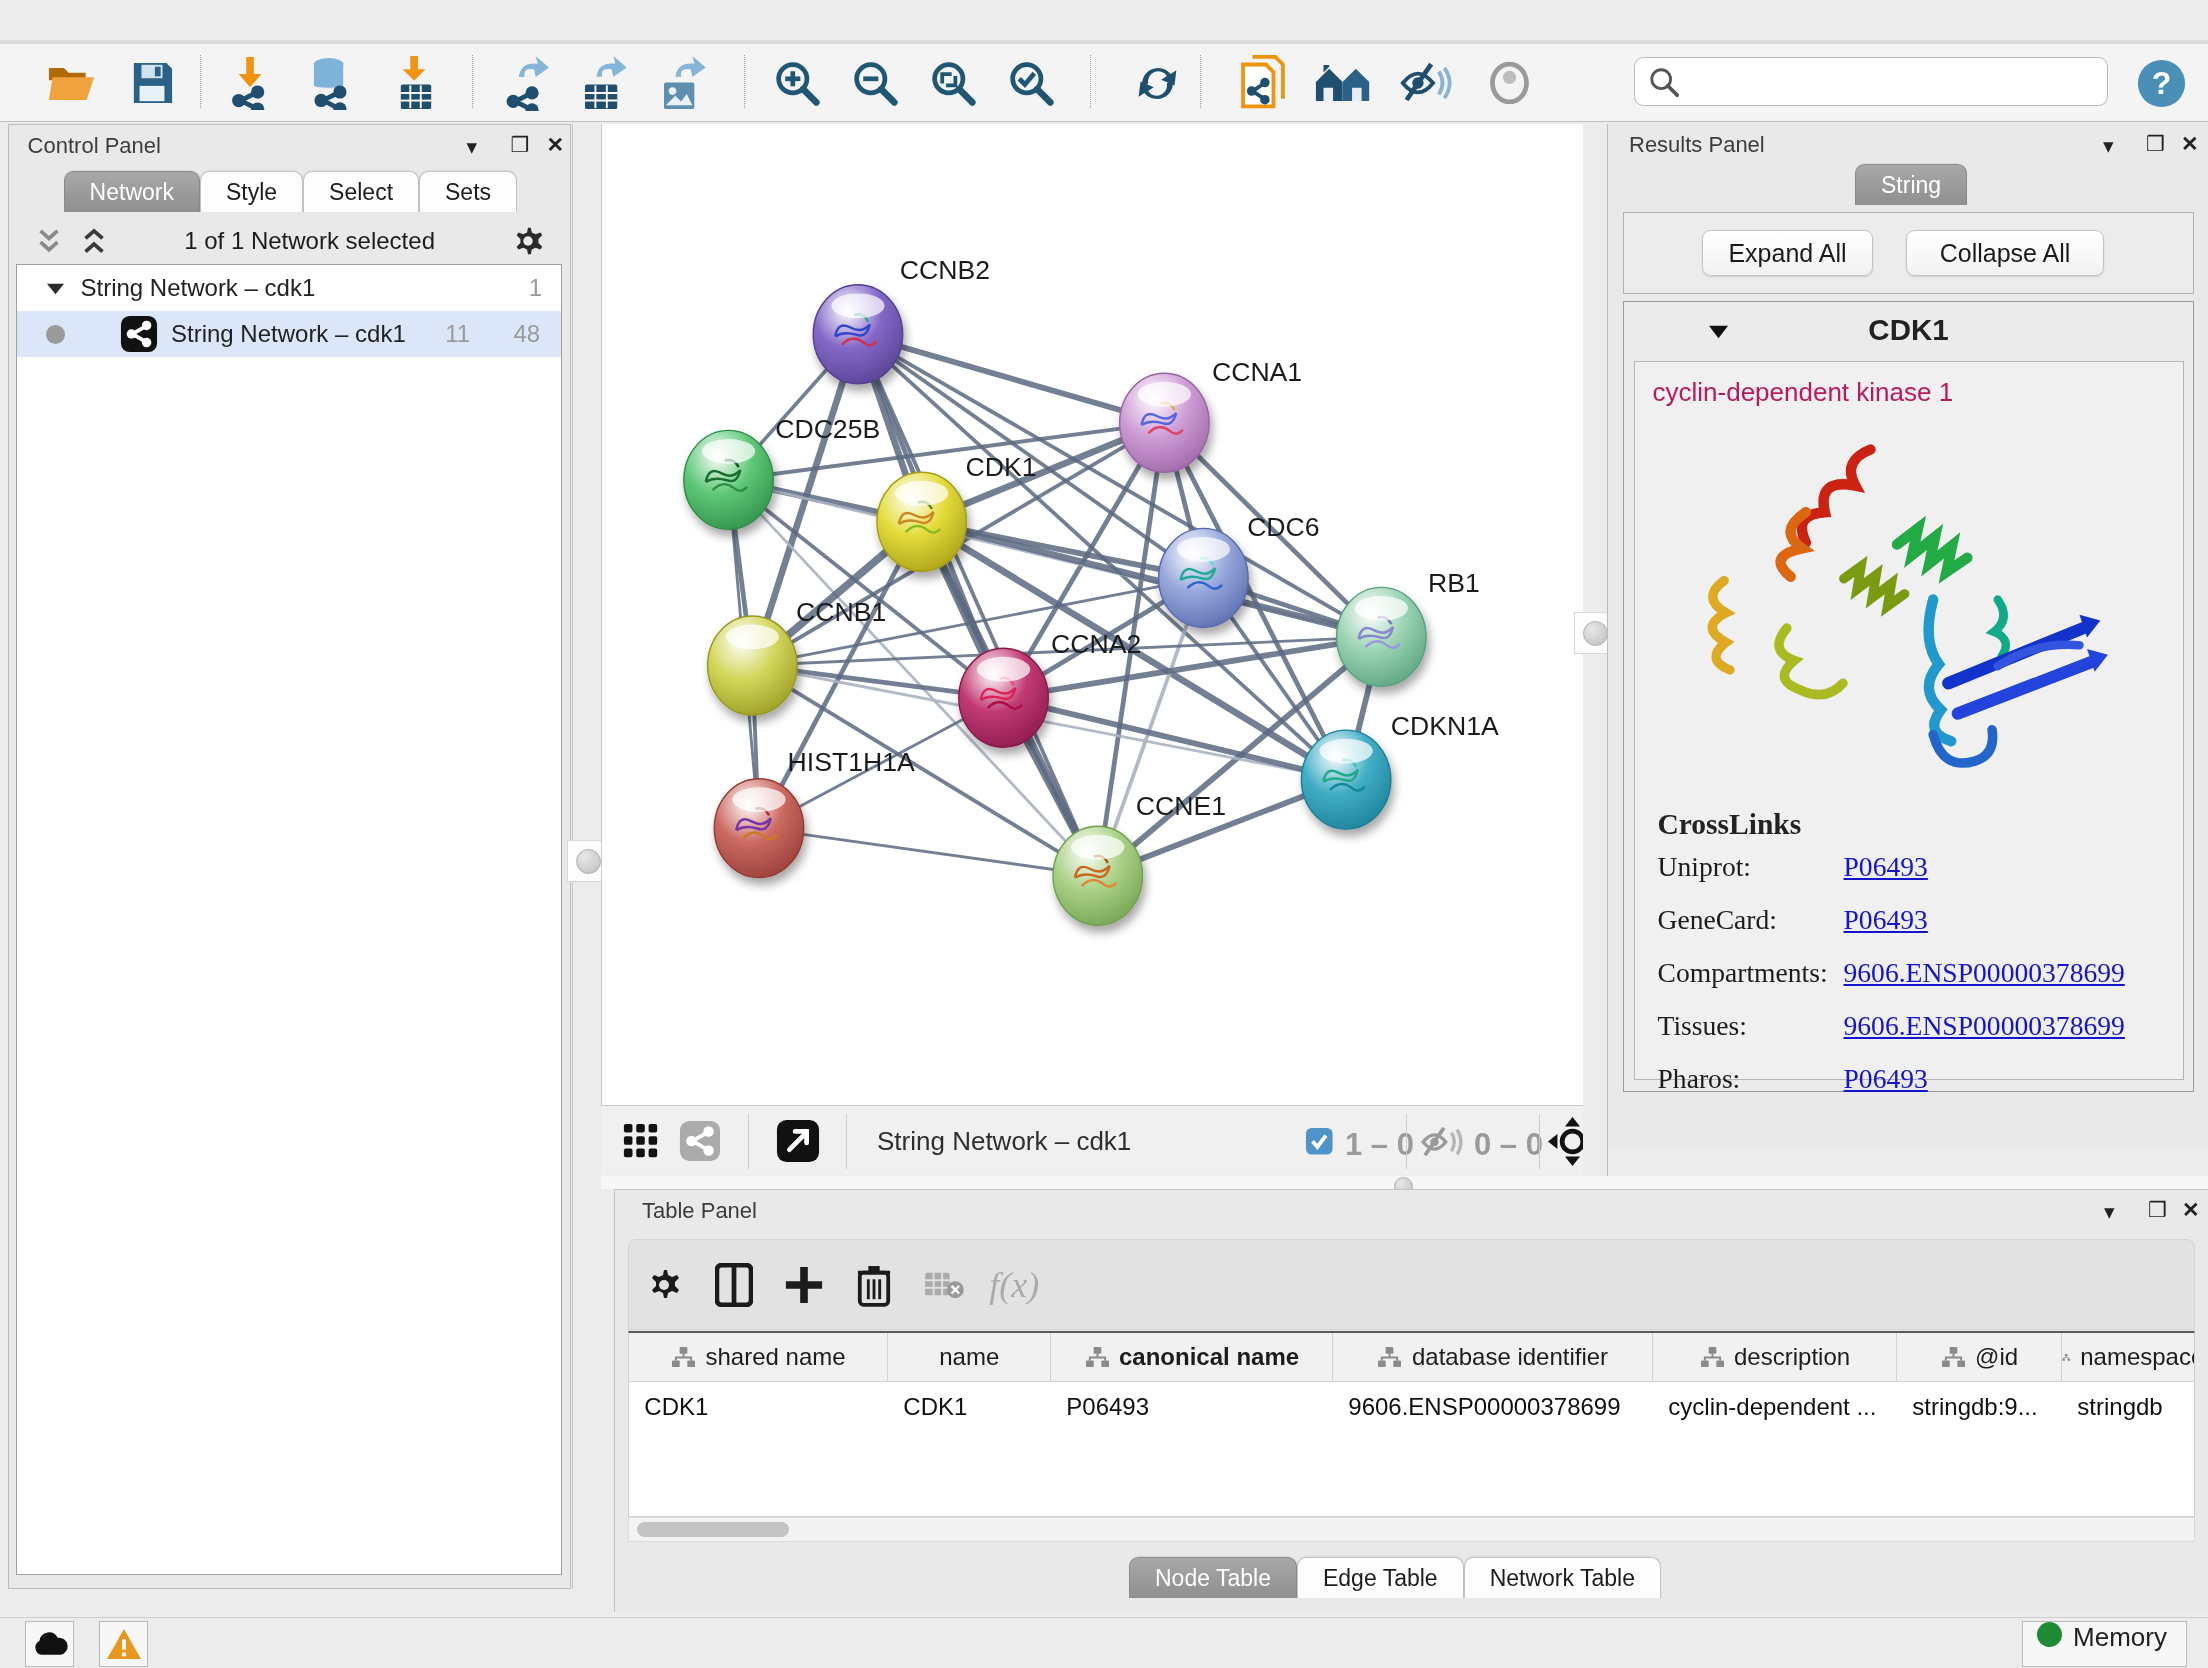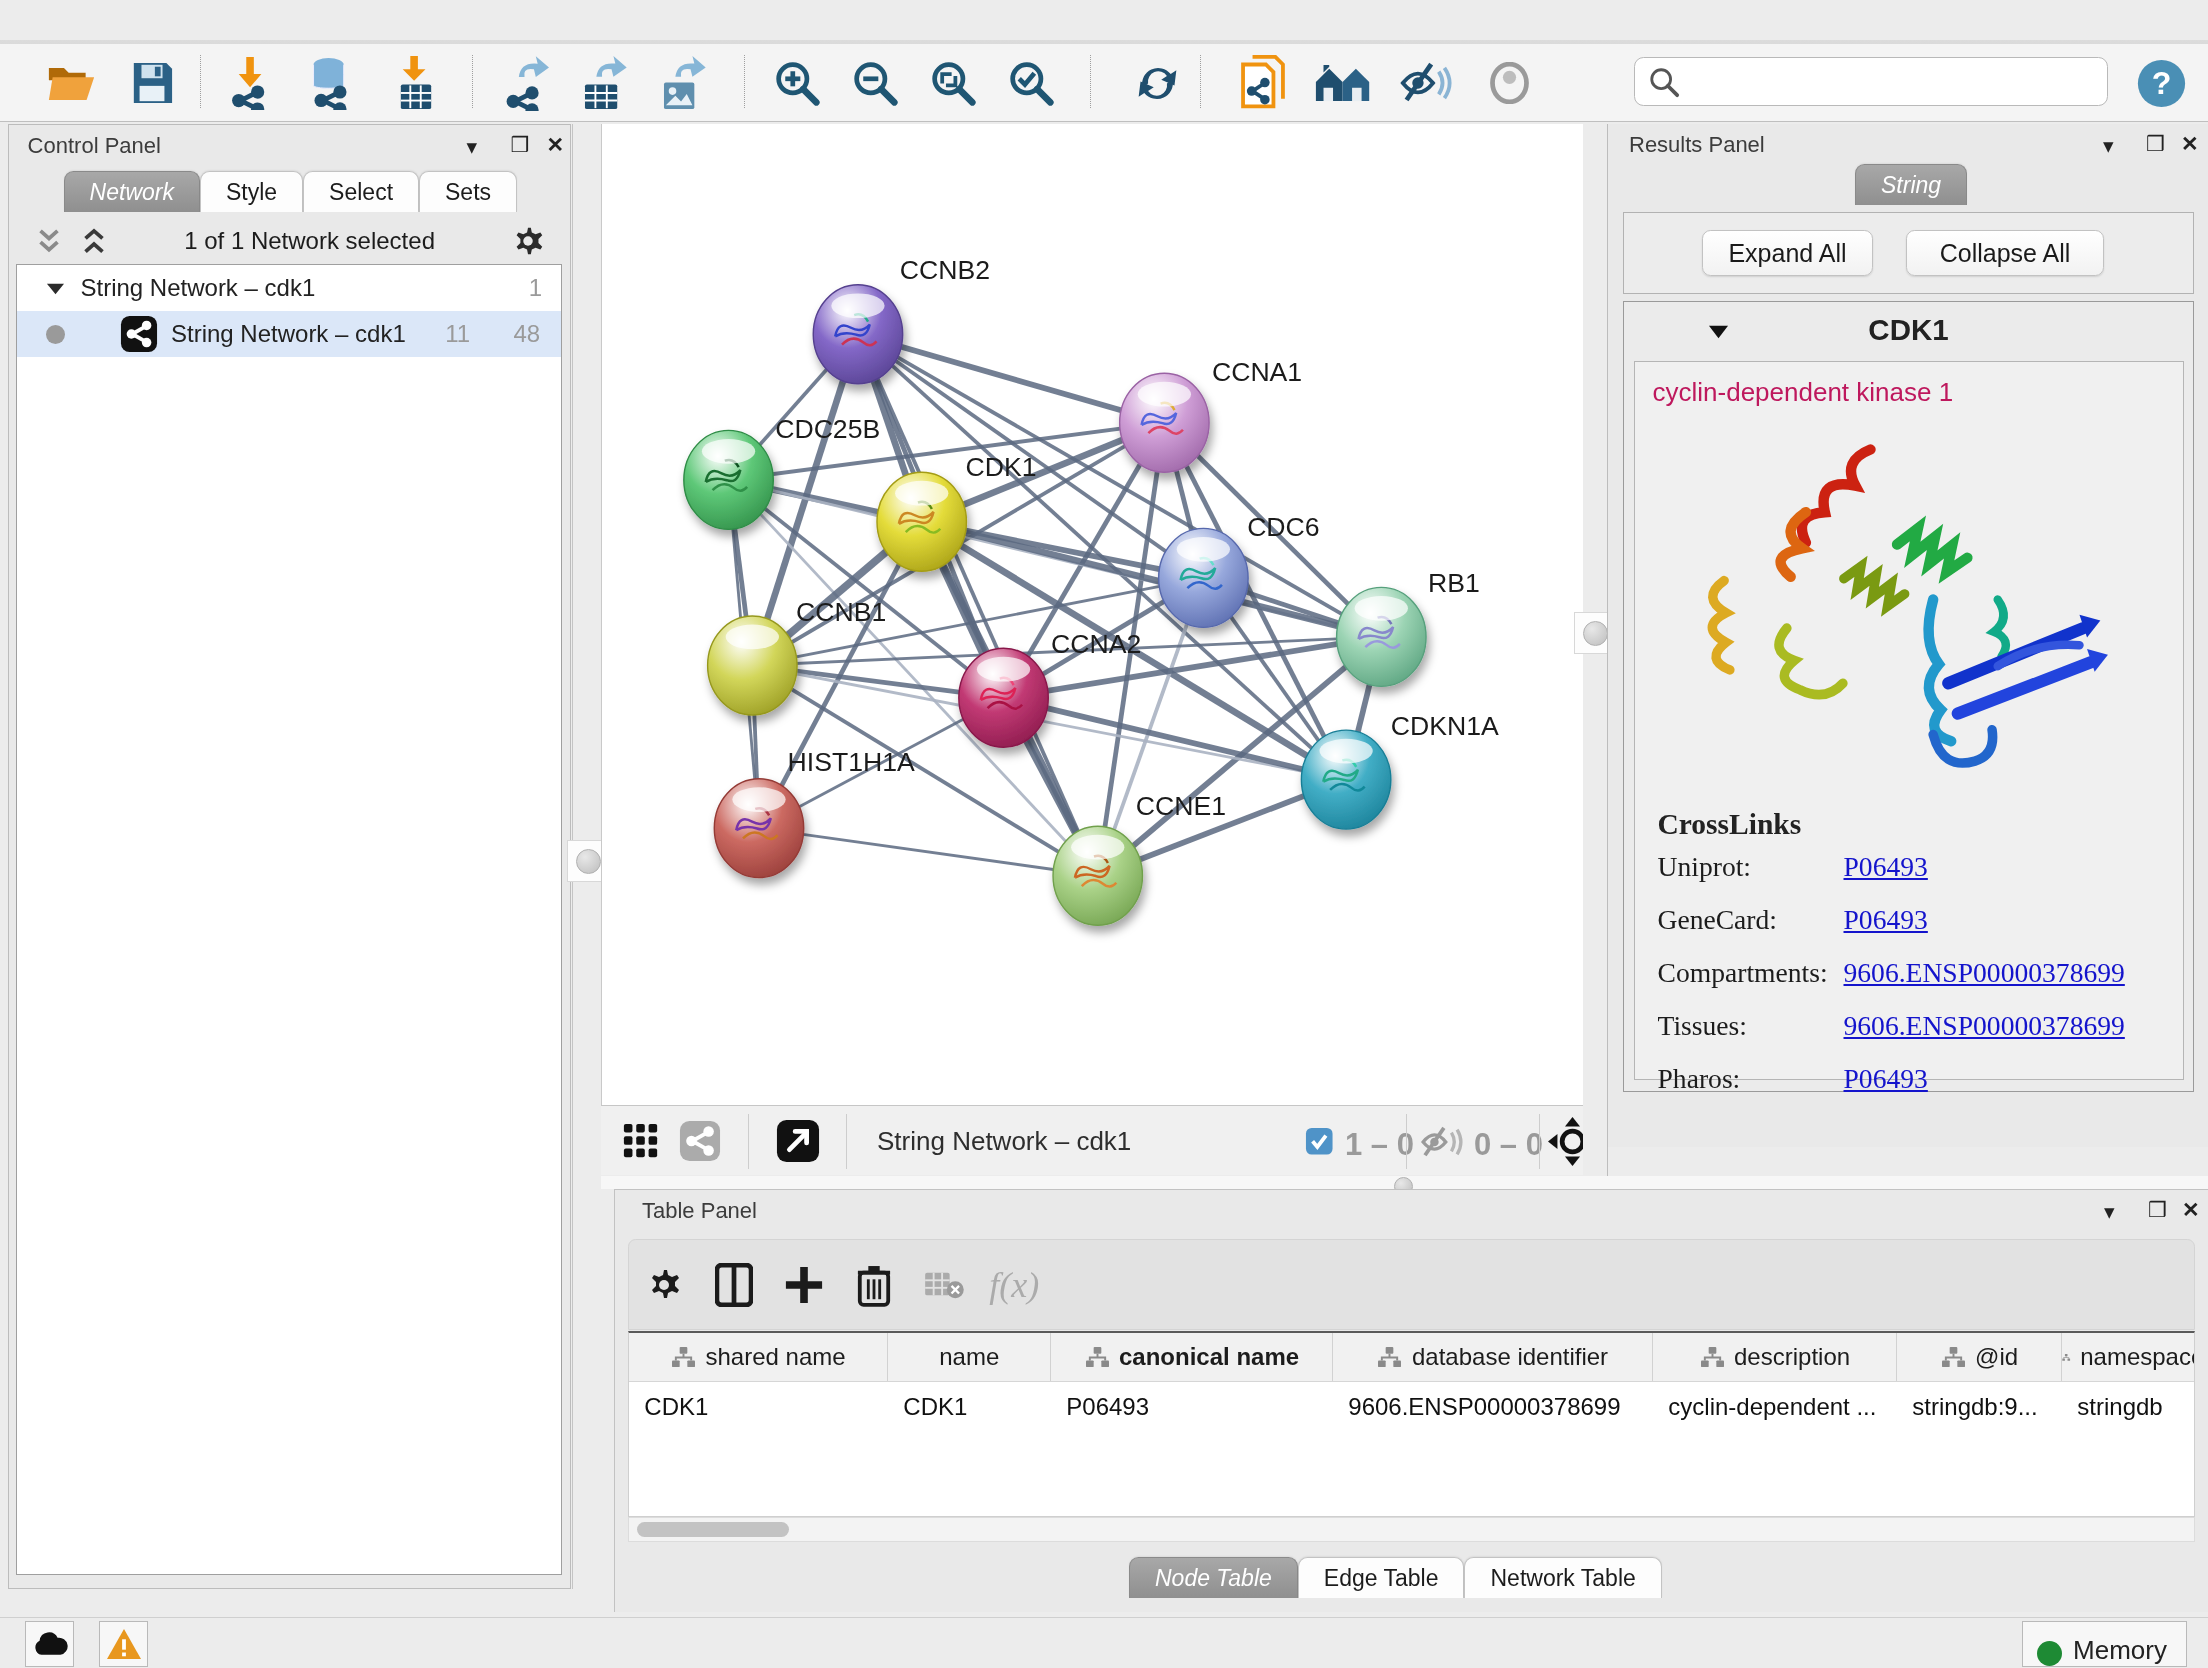--- a/index.html
+++ b/index.html
@@ -25,21 +25,21 @@
   .searchbox { position:absolute; left:1634px; top:13.3px; width:474px; height:49px;
     background:#fff; border:1.9px solid #b9b9b9; border-radius:9.5px; display:flex; align-items:center; }
   .searchbox input { border:none; outline:none; flex:1; height:38px; font-size:23px;
     font-family:"Liberation Sans",sans-serif; background:transparent; }
   
   .panel-title { font-size:22px; color:#3c3c3c; }
   .ph-ico { font-size:21px; color:#222; cursor:pointer; }
   .tab { display:inline-block; padding:6.7px 25px; font-size:23px; background:#fdfdfd;
     border:1px solid #c3c3c3; border-bottom:none; border-radius:9.5px 9.5px 0 0;
     color:#1c1c1c; cursor:pointer; box-shadow:0 -1px 1.9px rgba(0,0,0,.06); }
-  .tab.active { background:linear-gradient(#a8a8a8,#8f8f8f); color:#fff; border-color:#8a8a8a;font-style:italic; }
+  .tab.active { background:linear-gradient(#a8a8a8,#8f8f8f); color:#fff; border-color:#8a8a8a; }
   
   .cp { position:absolute; left:7.6px; top:124px; width:563px; height:1465px;
     background:#e9e9e9; border:1px solid #bcbcbc; }
   .cp-head { position:absolute; left:0; top:0; width:100%; height:42px; }
   .cp-tabs { position:absolute; left:55px; top:46px; }
   .cp-sub { position:absolute; left:9.5px; top:93px; width:542px; height:46px;
     display:flex; align-items:center; }
   .cp-list { position:absolute; left:7.6px; top:139px; width:546px; height:1311px;
     background:#fff; border:1px solid #9f9f9f; }
   .tree-row { position:relative; height:46px; display:flex; align-items:center;
@@ -92,21 +92,21 @@
     background:#f3f3f3; border:1px solid #dcdcdc; }
   .hthumb { position:absolute; left:7.6px; top:3.8px; width:152px; height:15px;
     background:#c3c3c3; border-radius:7.6px; cursor:pointer; }
   .tp-tabs { position:absolute; left:514px; top:367px; }
   
   .statusbar { position:absolute; left:0; top:1617px; width:2208px; height:51px;
     background:#ececec; border-top:1px solid #cfcfcf; }
   .sb-btn { position:absolute; top:2.9px; width:49px; height:46px; background:#f7f7f7;
     border:1px solid #b9b9b9; display:flex; align-items:center; justify-content:center; cursor:pointer; }
   .mem-btn { position:absolute; right:21px; top:2.9px; height:46px; padding:0 19px 0 13.3px;
-    background:#f7f7f7; border:1px solid #b9b9b9; display:flex; align-items:flex-end; gap:11.4px;
+    background:#f7f7f7; border:1px solid #b9b9b9; display:flex; align-items:flex-start; gap:11.4px;
     font-size:26px; cursor:pointer; }
   .mem-dot { width:25px; height:25px; border-radius:50%; background:#1e8a34; }
   svg text { font-family:"Liberation Sans", sans-serif; }
 </style>
 </head>
 <body>
 
 <div id="app">
 
   <div class="titlebar">

